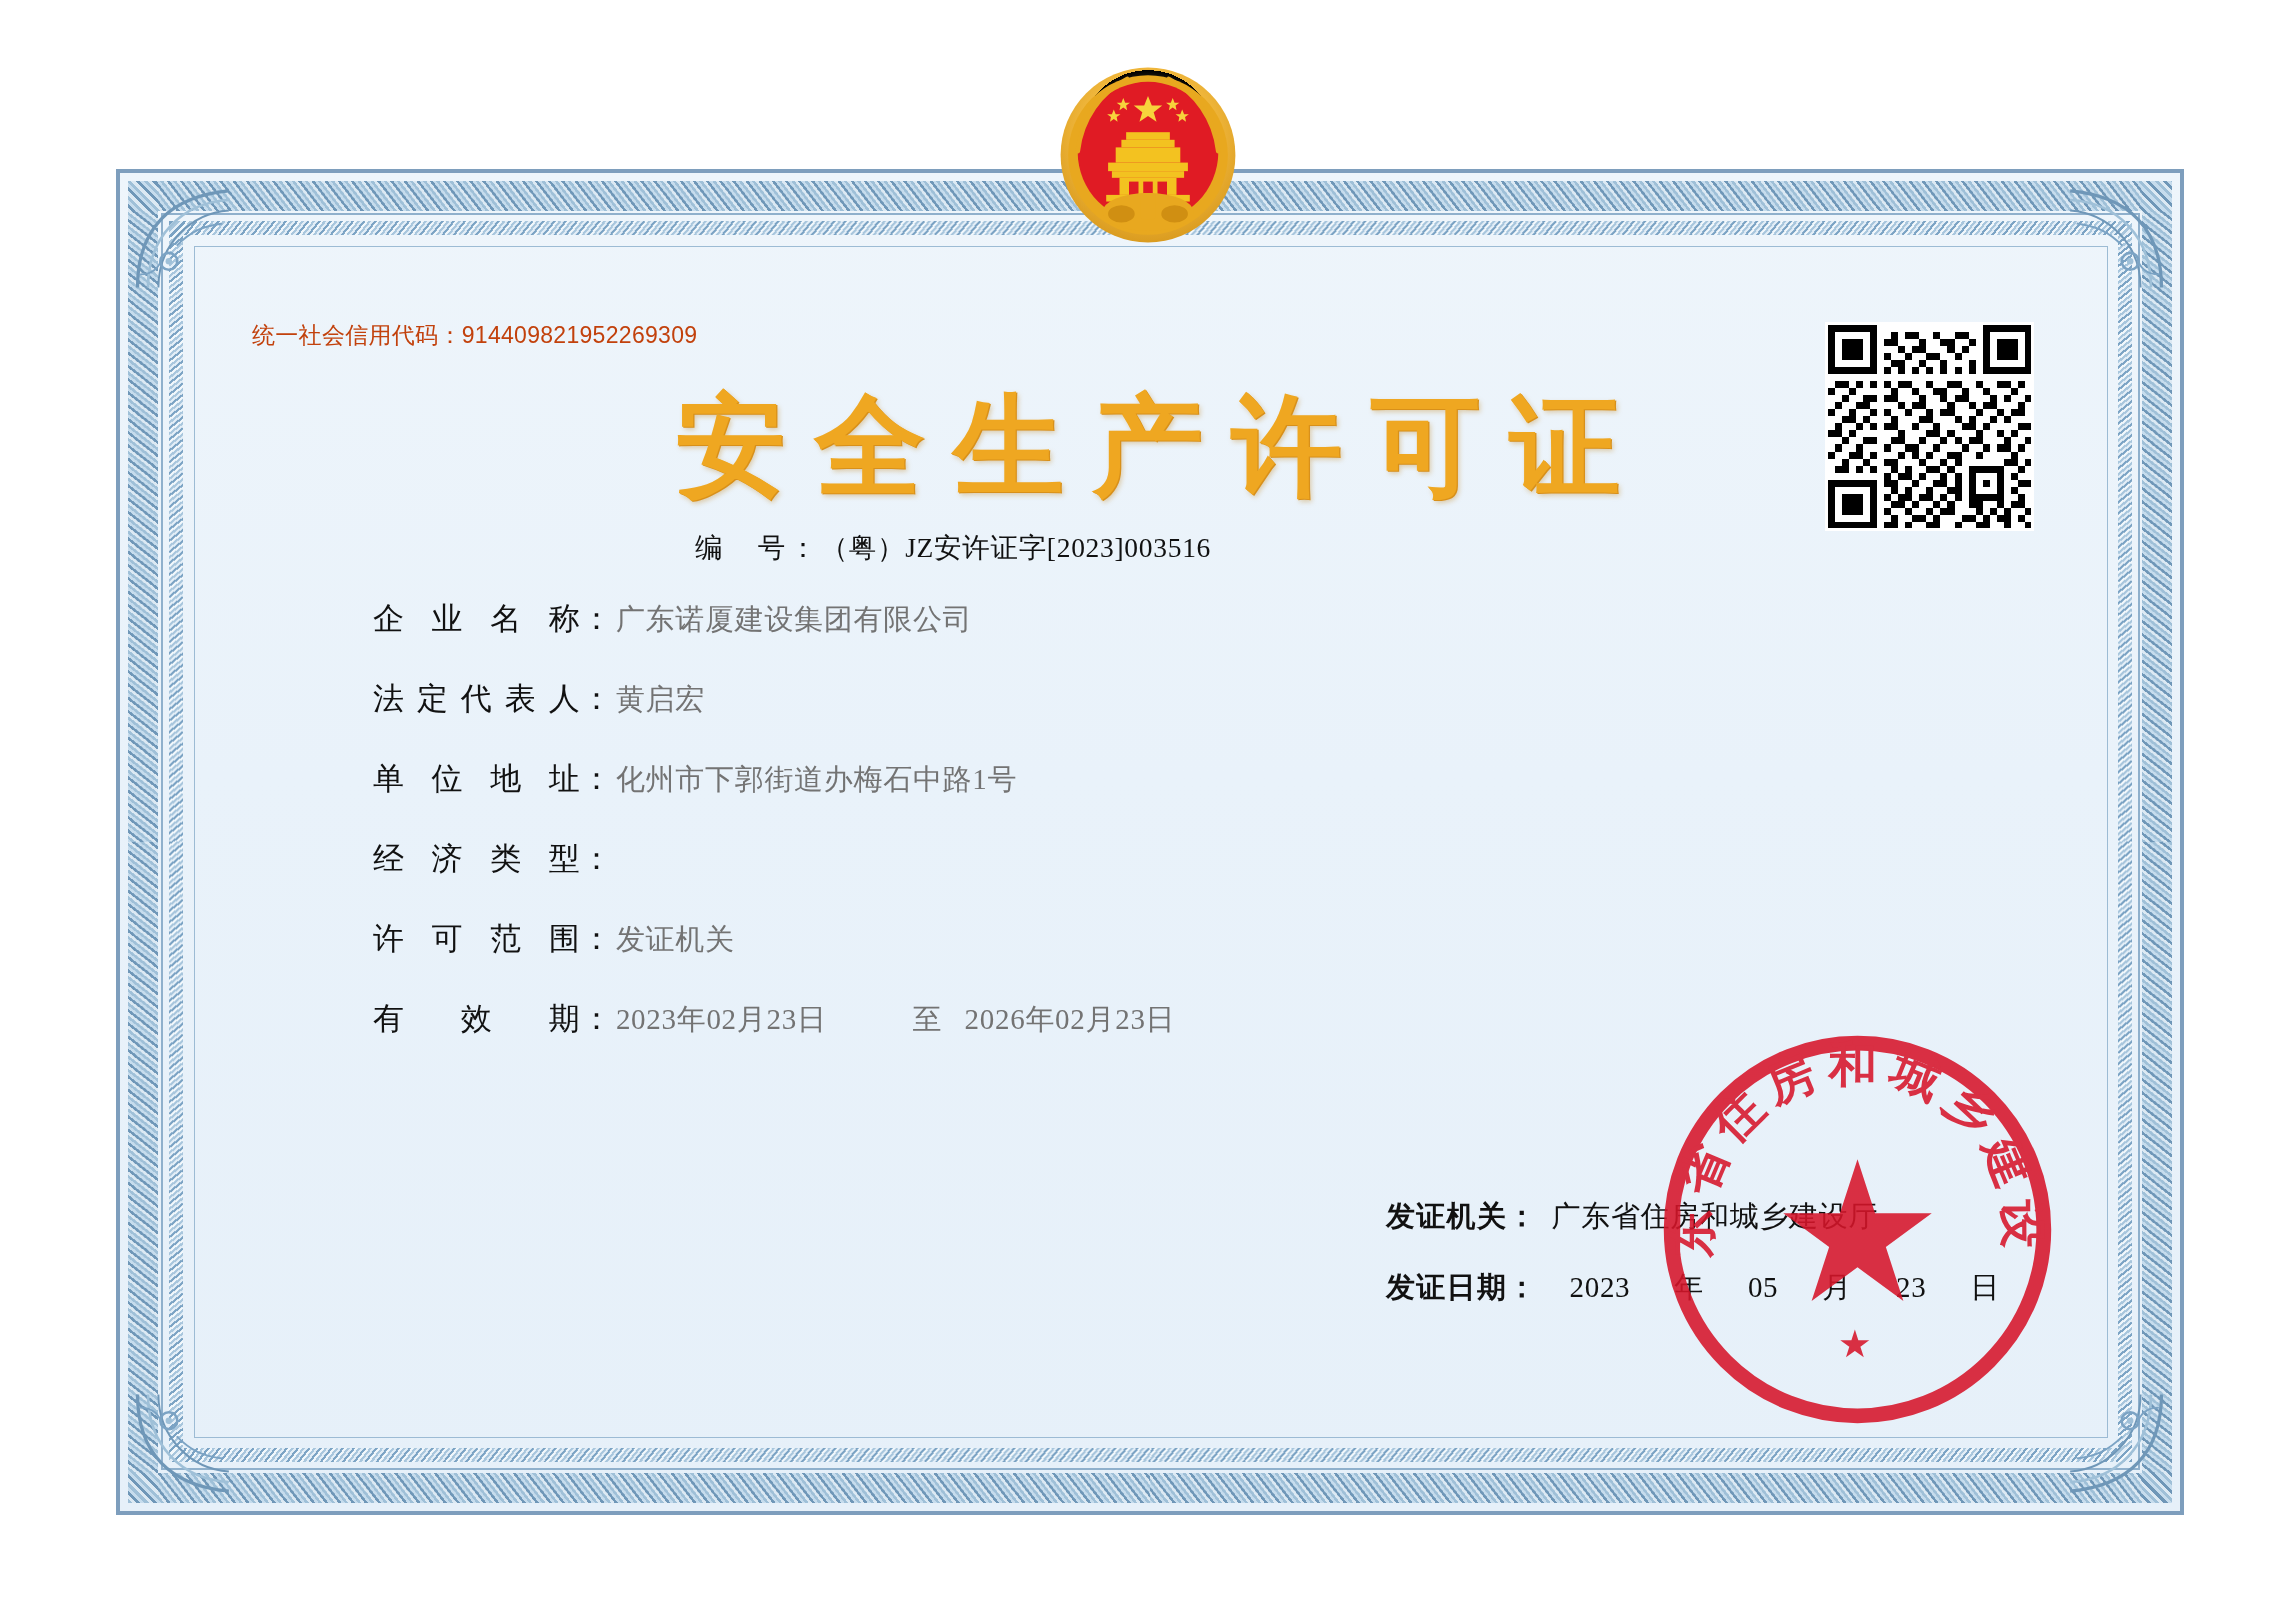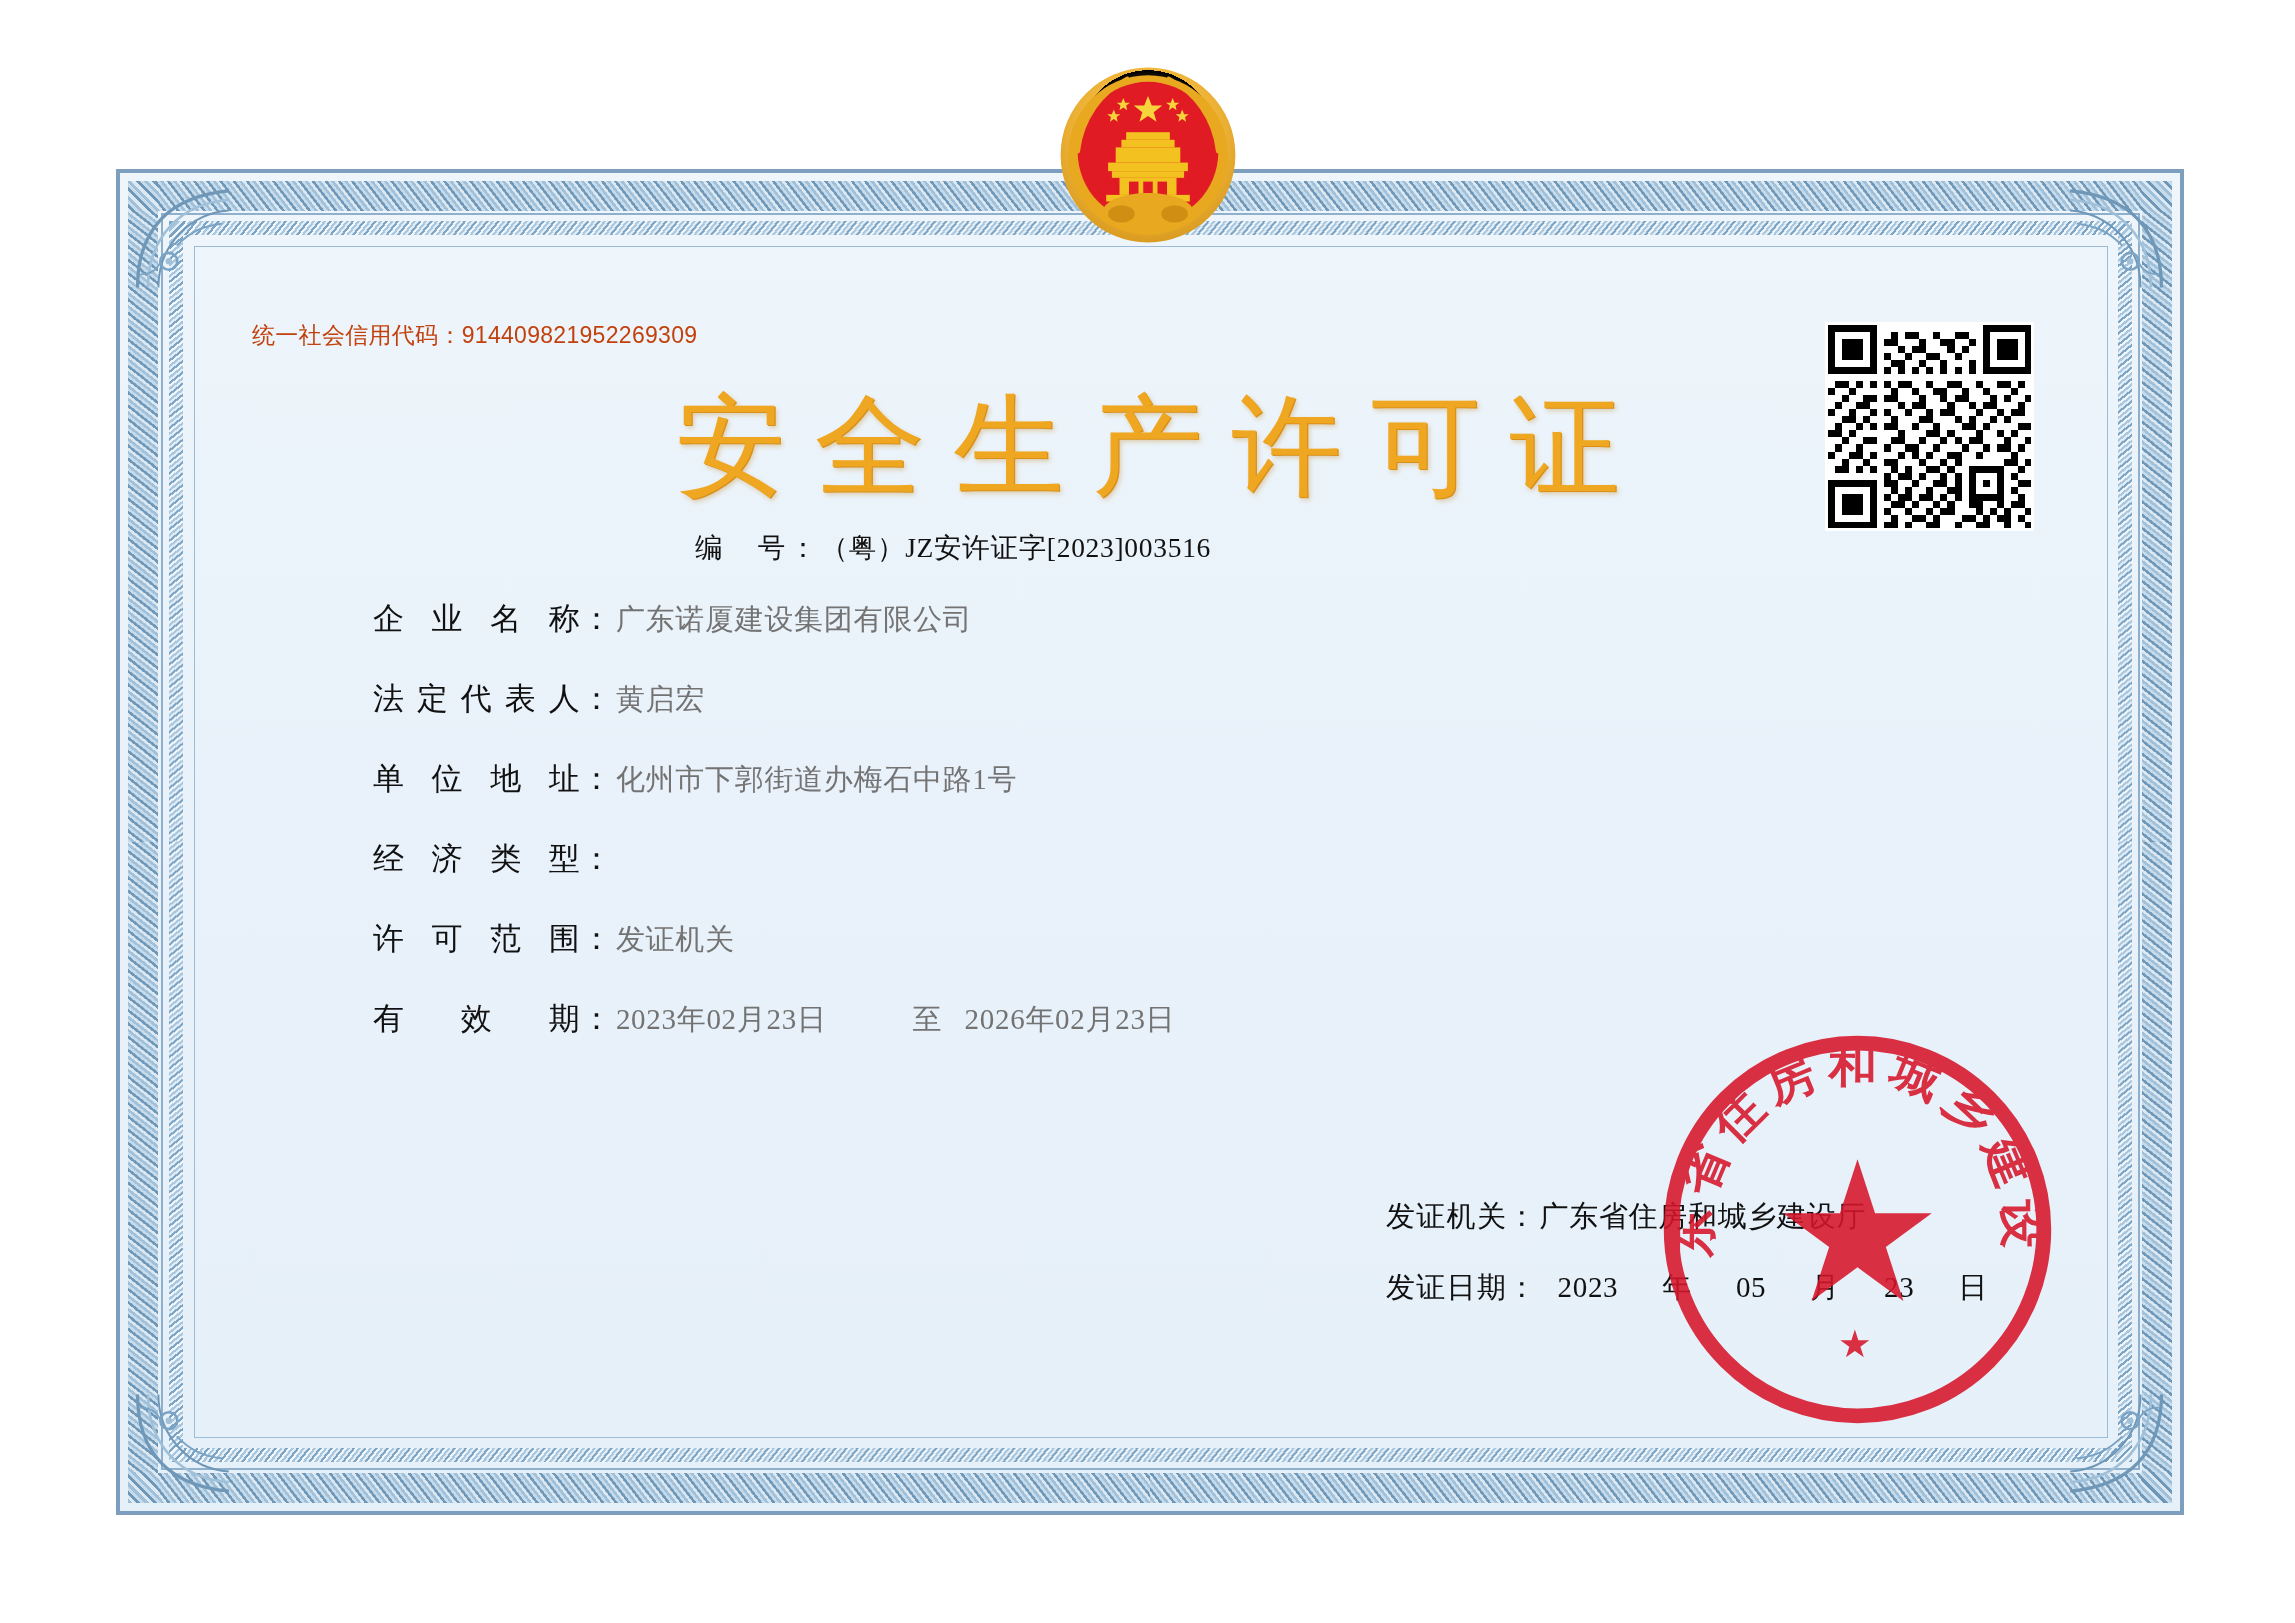--- a/index.html
+++ b/index.html
@@ -134,21 +134,21 @@
   .qr-wrap svg { display:block; width:100%; height:100%; }
 
   
   .main-title {
     position: absolute;
     left: 0;
     top: 373px;
     width: 2295px;
     text-align: center;
     font-family: "DejaVu Serif", "Liberation Serif", serif;
-    font-weight: 400;
+    font-weight: 700;
     font-size: 110px;
     letter-spacing: 29px;
     text-indent: 29px;
     color: #efa721;
     text-shadow:
       1.3px 1.3px 0 #d8901a,
       2.6px 3.3px 5.2px rgba(190,125,20,0.35);
     white-space: nowrap;
   }
 
@@ -219,21 +219,22 @@
   .issuer-row {
     display: flex;
     align-items: baseline;
     height: 71px;
     font-size: 29px;
     color: #111;
     white-space: nowrap;
   }
   .issuer-label {
     letter-spacing: 1.3px;
-    margin-right: 2px;
+    margin-right: 14px;
+    font-weight: bold;
   }
   .issuer-value { letter-spacing: 0.7px; }
   .date-value span { margin: 0 18px; }
 
   
   .seal {
     position: absolute;
     left: 1655px;
     top: 1027px;
     width: 405px;

